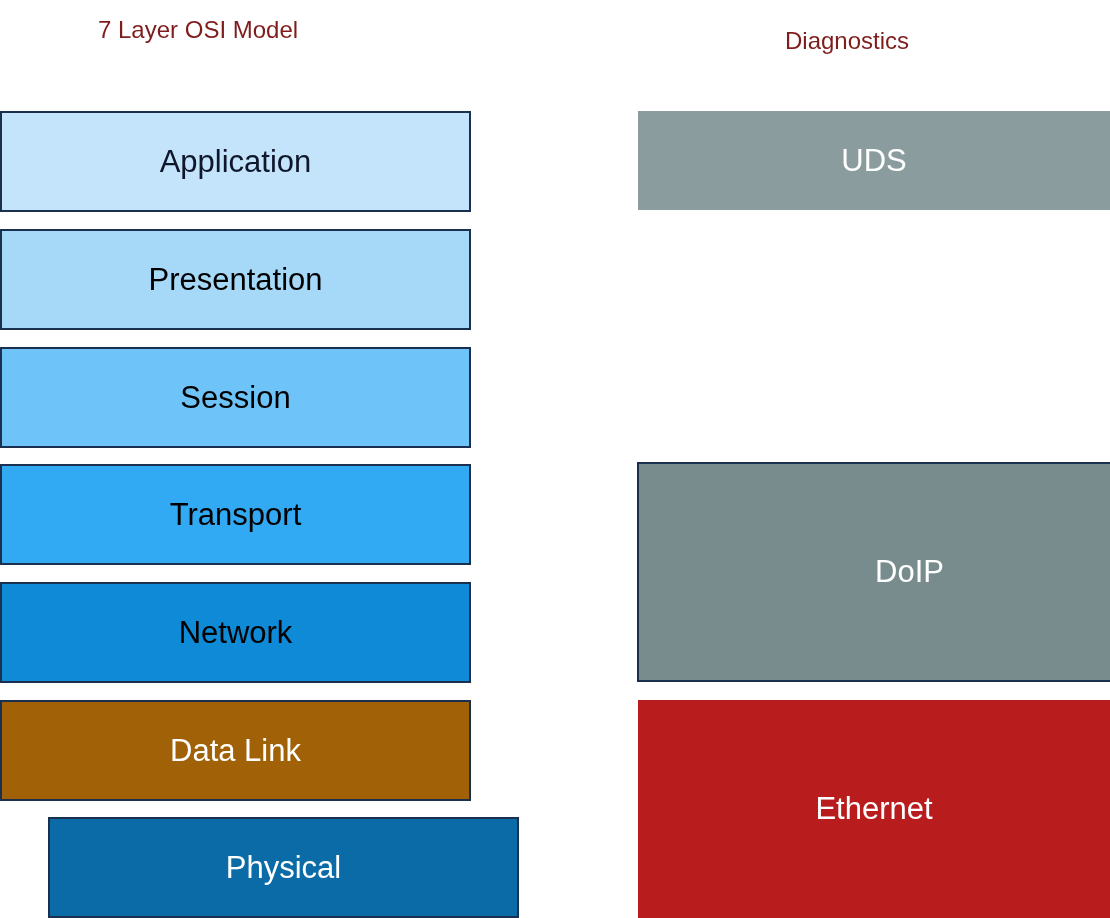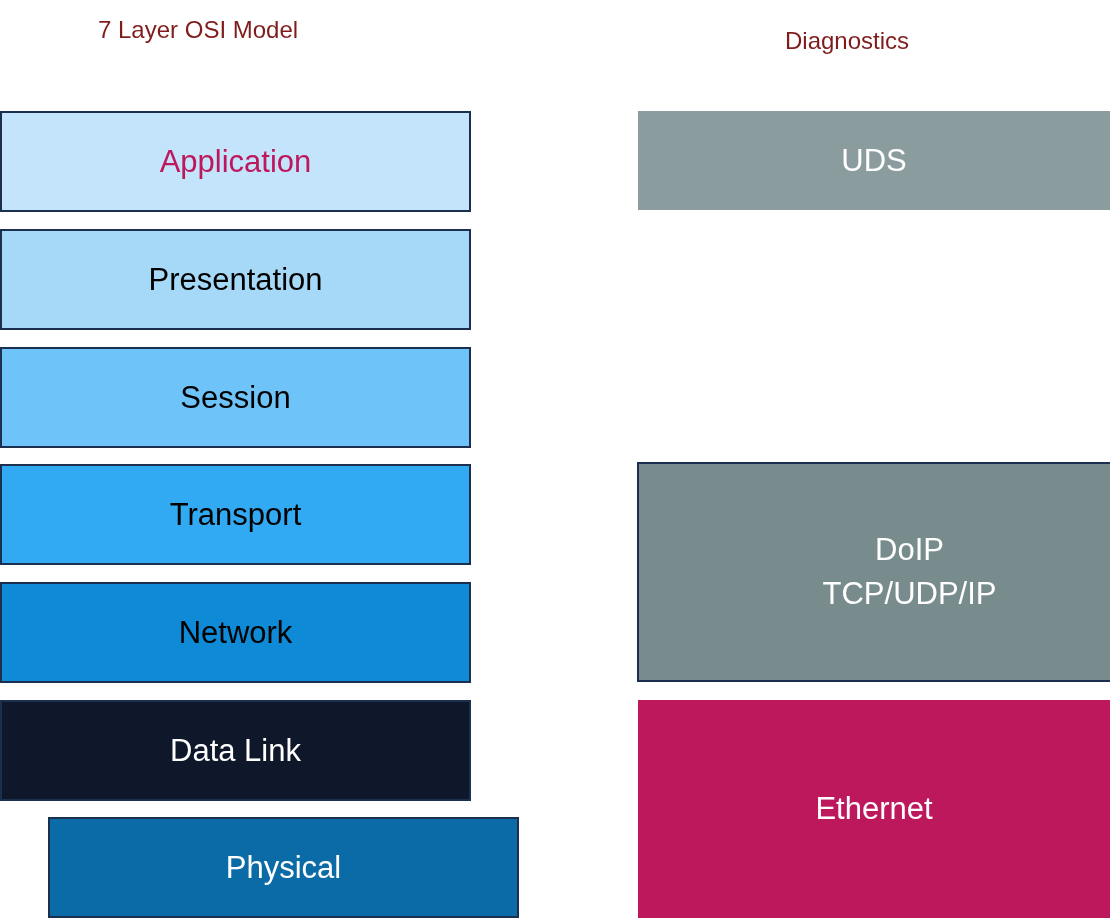--- a/index.html
+++ b/index.html
@@ -15,44 +15,43 @@
     #diag-uds { left: 638px; top: 111px; width: 472px; height: 99px; }
     #diag-doip { left: 637px; top: 462px; width: 545px; height: 220px; border: 2px solid #1b2f4e; }
     #diag-eth { left: 638px; top: 700px; width: 472px; height: 218px; padding-top: 0; }
   </style>
 </head>
 <body>
 
 <div id="h-left" class="heading">7 Layer OSI Model</div>
 <div id="h-right" class="heading">Diagnostics</div>
 
-<div class="box osi" style="top: 111px; background: rgb(195, 228, 251); color: #be185d;">
+<div class="box osi" style="top: 111px; background: rgb(195, 228, 251); color: #0f172a;">
   <span>Application</span>
 </div>
 <div class="box osi" style="top: 229px; background: rgb(166, 217, 248); color: rgb(0, 0, 0);">
   <span>Presentation</span>
 </div>
 <div class="box osi" style="top: 347px; background: rgb(110, 196, 249); color: rgb(0, 0, 0);">
   <span>Session</span>
 </div>
 <div class="box osi" style="top: 464px; background: rgb(50, 169, 243); color: rgb(0, 0, 0);">
   <span>Transport</span>
 </div>
 <div class="box osi" style="top: 582px; background: rgb(14, 138, 215); color: #000000;">
   <span>Network</span>
 </div>
-<div class="box osi" style="top: 700px; background: #0f172a; color: rgb(255, 255, 255);">
+<div class="box osi" style="top: 700px; background: #a16207; color: rgb(255, 255, 255);">
   <span>Data Link</span>
 </div>
 <div class="box osi" style="top: 817px; background: rgb(10, 107, 166); color: rgb(255, 255, 255); margin-left: 48px;">
   <span>Physical</span>
 </div>
 
 <div id="diag-uds" class="box diag" style="background: rgb(138, 156, 157);">
   <span>UDS</span>
 </div>
 <div id="diag-doip" class="box diag" style="background: rgb(120, 140, 141);">
   <span>DoIP</span>
-  <span>TCP/UDP/IP</span>
 </div>
-<div id="diag-eth" class="box diag" style="background: #be185d;">
+<div id="diag-eth" class="box diag" style="background: #b91c1c;">
   <span>Ethernet</span>
 </div>
 
 </body></html>

